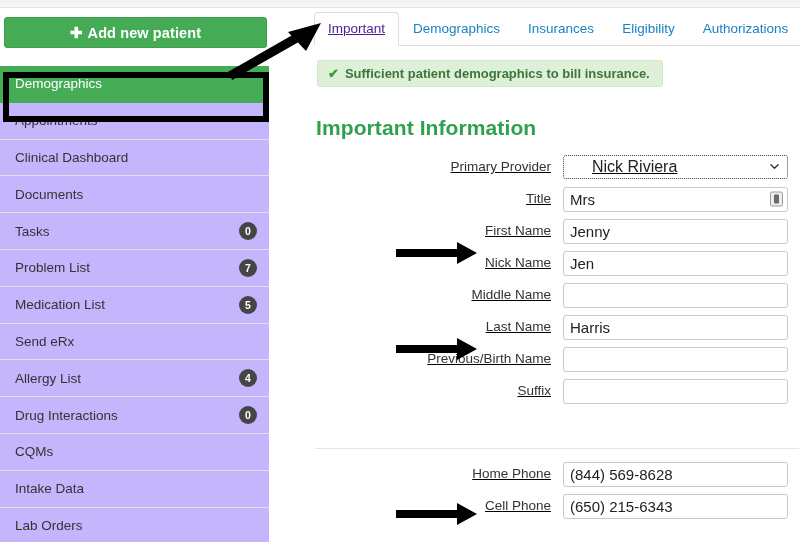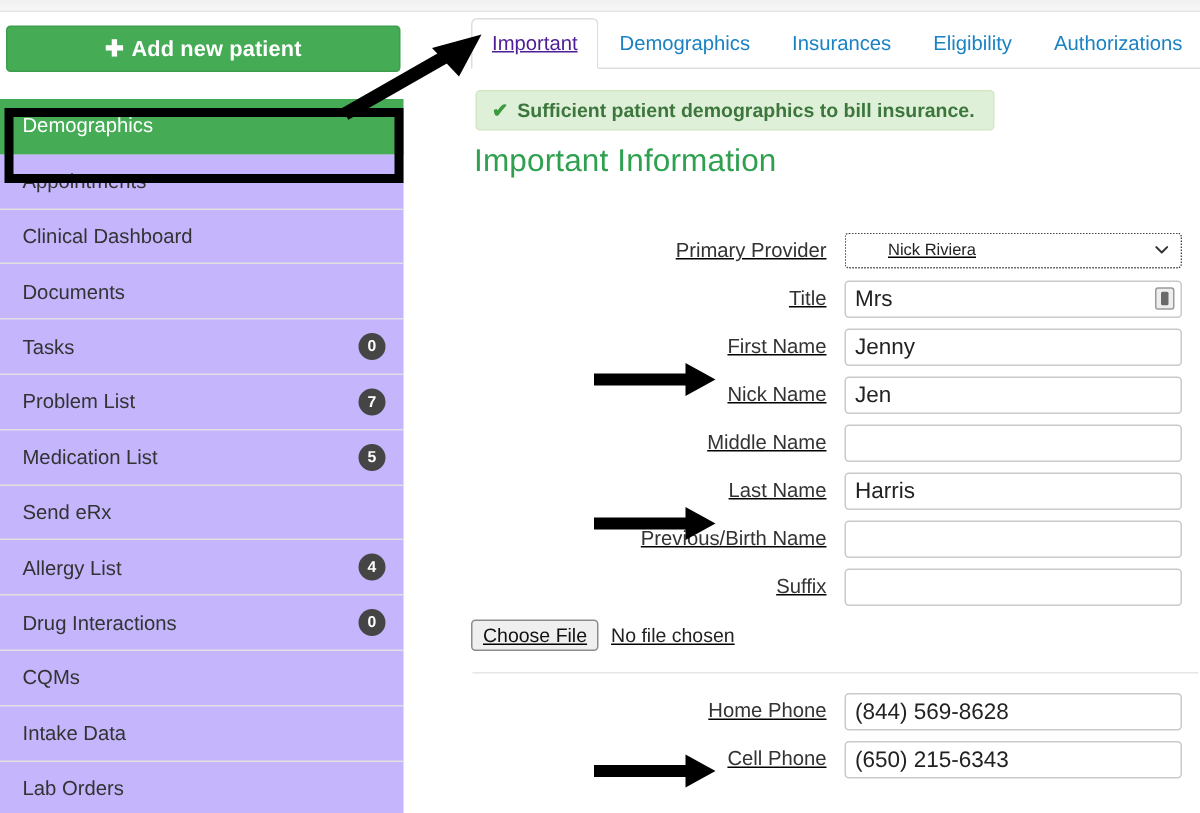--- a/index.html
+++ b/index.html
@@ -141,24 +141,24 @@
     padding: 0 12px 0 10px;
   }
   .alert .check {
     color: #3c9a3f;
     margin-right: 6px;
     font-size: 13px;
     font-weight: bold;
   }
 
   .section-title {
-    position: absolute; left: 2px; top: 88px;
+    position: absolute; left: 2px; top: 108px;
     color: #2fa04f;
     font-size: 21px;
-    font-weight: normal;
+    font-weight: bold;
     letter-spacing: 0.1px;
   }
 
   
   .form {
     position: absolute; left: 0; top: 143px;
     width: 486px;
   }
   .frow {
     display: flex; align-items: center;
@@ -189,21 +189,21 @@
     outline: none;
   }
   .inp.tall { height: 25px; }
 
   .sel {
     position: relative;
     width: 225px; height: 24px;
     border: 1px solid #b9b9b9;
     border-radius: 3px;
     background: #ffffff;
-    font-size: 11px;
+    font-size: 16px;
     color: #222222;
     padding-left: 28px;
     display: flex; align-items: center;
     cursor: pointer;
   }
   .sel.focused {
     border: 1px dotted #444444;
     border-radius: 3px;
   }
   .sel .caret {
@@ -415,26 +415,20 @@
       </div>
 
       <div class="frow">
         <div class="flabel">Suffix</div>
         <div class="fctrl">
           <input class="inp tall" type="text" value="" style="">
         </div>
       </div>
 
       <div class="frow">
-        <div class="fctrl">
-          <div class="filewrap">
-            <div class="filebtn">Choose File</div>
-            <div class="filetext">No file chosen</div>
-          </div>
-        </div>
       </div>
 
       <div class="divider"></div>
 
       <div class="frow">
         <div class="flabel">Home Phone</div>
         <div class="fctrl">
           <input class="inp tall" type="text" value="(844) 569-8628" style="">
         </div>
       </div>

